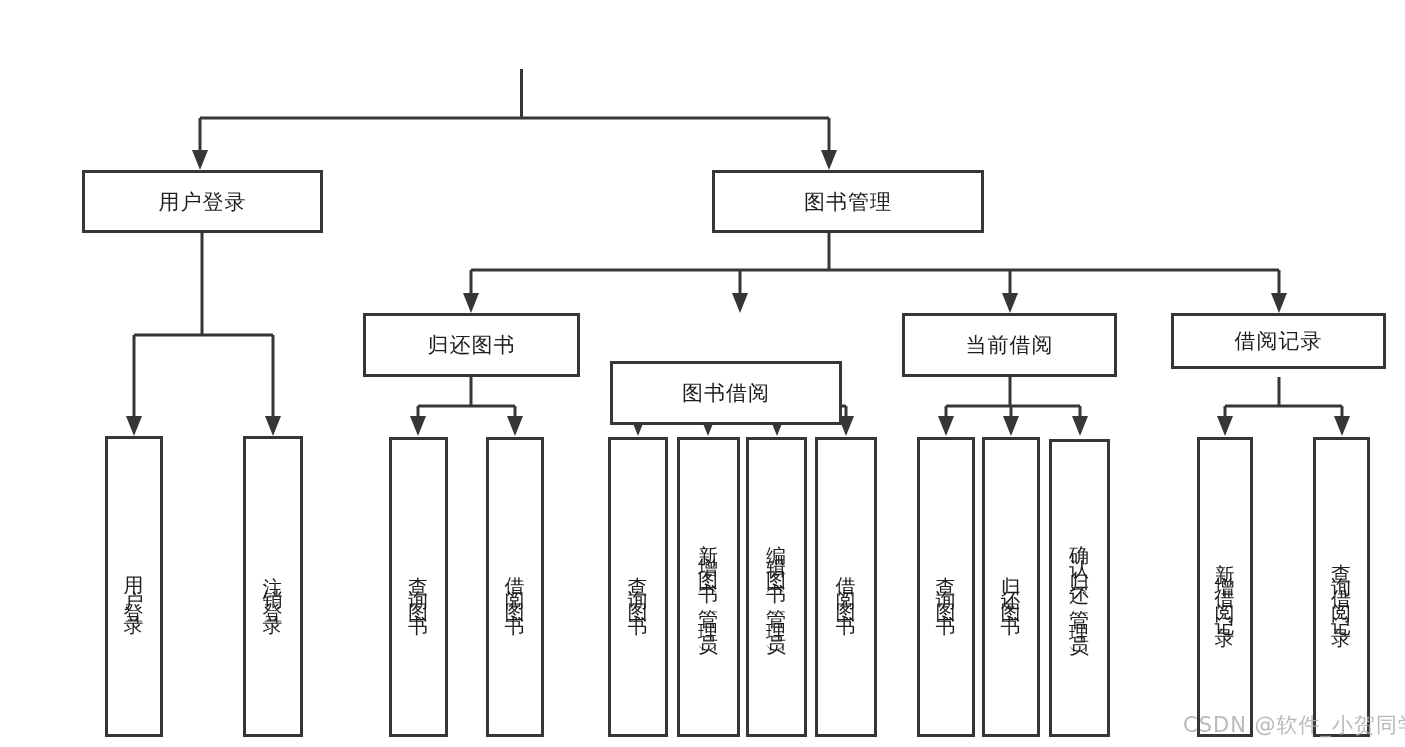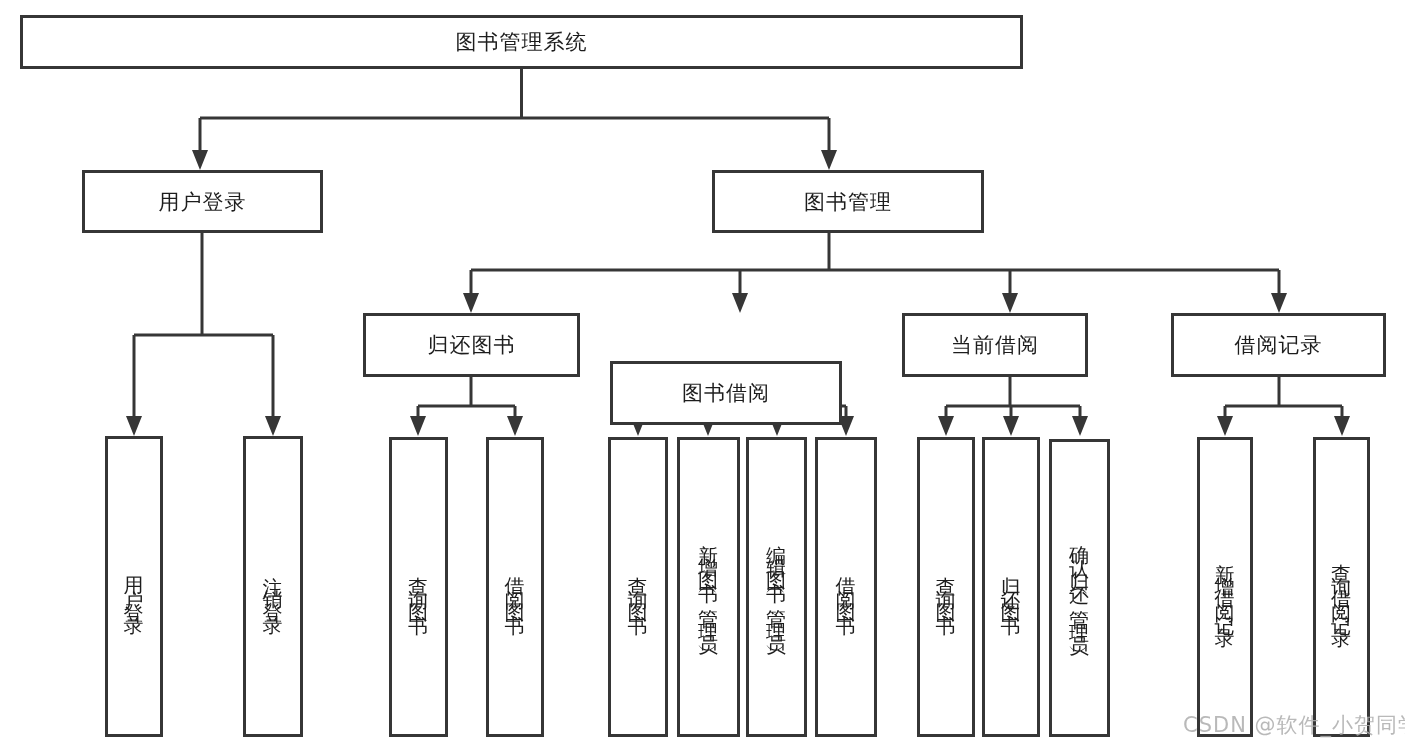--- a/index.html
+++ b/index.html
@@ -99,29 +99,28 @@
       <polygon points="769,416 785,416 777,436"></polygon>
       <polygon points="838,416 854,416 846,436"></polygon>
       <polygon points="938,416 954,416 946,436"></polygon>
       <polygon points="1003,416 1019,416 1011,436"></polygon>
       <polygon points="1072,416 1088,416 1080,436"></polygon>
       <polygon points="1217,416 1233,416 1225,436"></polygon>
       <polygon points="1334,416 1350,416 1342,436"></polygon>
     </g>
   </svg>
 
-  <div class="node" style="left:20px;top:15px;width:1003px;height:54px;">图书管理系统</div>
 
   <div class="node" style="left:82px;top:170px;width:241px;height:63px;">用户登录</div>
   <div class="node" style="left:712px;top:170px;width:272px;height:63px;">图书管理</div>
 
   <div class="node" style="left:363px;top:313px;width:217px;height:64px;">归还图书</div>
   <div class="node" style="left:610px;top:313px;width:232px;height:64px;margin-top:48px;">图书借阅</div>
-  <div class="node" style="left:902px;top:313px;width:186px;height:64px;">当前借阅</div>
-  <div class="node" style="left:1171px;top:313px;width:215px;height:64px;">借阅记录</div>
+  <div class="node" style="left:902px;top:313px;width:215px;height:64px;">当前借阅</div>
+  <div class="node" style="left:1171px;top:313px;width:215px;height:56px;">借阅记录</div>
 
   <div class="leaf" style="left:105px;top:436px;width:58px;height:301px;">
     <span>用户登录</span>
   </div>
   <div class="leaf" style="left:243px;top:436px;width:60px;height:301px;">
     <span>注销登录</span>
   </div>
 
   <div class="leaf" style="left:389px;top:437px;width:59px;height:300px;">
     <span>查询图书</span>

